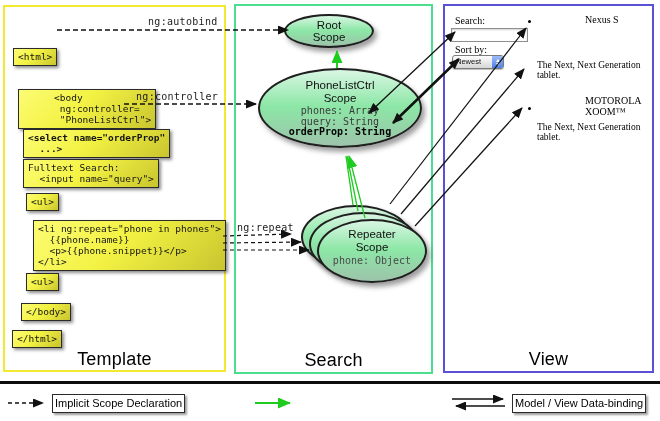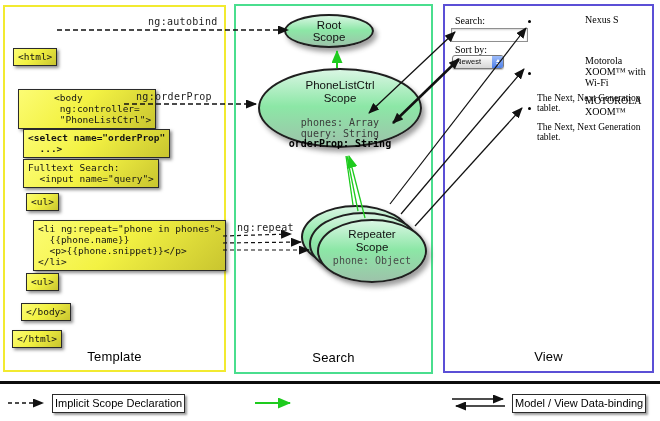--- a/index.html
+++ b/index.html
@@ -7,21 +7,21 @@
   #stage {
     position:relative; width:660px; height:421px; background:#ffffff;
     font-family:"Liberation Sans", sans-serif; overflow:hidden;
   }
   
   .col { position:absolute; background:#ffffff; }
   #col-template { left:3px;   top:5px; width:223px; height:367px; border:2px solid #f2ea30; }
   #col-model    { left:234px; top:4px; width:199px; height:370px; border:2px solid #4ade8e; }
   #col-view     { left:443px; top:4px; width:211px; height:369px; border:2px solid #5b4fd6; }
   .col-label {
-    position:absolute; text-align:center; font-size:13px; color:#000;
+    position:absolute; text-align:center; font-size:18px; color:#000;
     letter-spacing:.2px;
   }
   #lbl-template { left:3px;   width:223px; top:349px; }
   #lbl-model    { left:234px; width:199px; top:350px; }
   #lbl-view     { left:443px; width:211px; top:349px; }
 
   
   .codebox {
     position:absolute; white-space:pre;
     font-family:"DejaVu Sans Mono", monospace; font-size:9.5px; line-height:11px;
@@ -55,21 +55,21 @@
     background:linear-gradient(180deg,#d9f6e3 0%,#8ce7a6 48%,#9dc3aa 100%);
     box-shadow:3px 4px 5px rgba(40,40,40,.45);
     display:flex; flex-direction:column; align-items:center; justify-content:flex-start;
     text-align:center; color:#101010;
   }
   .scope .title { white-space:pre; font-size:11.5px; line-height:12.5px; }
   .scope .prop  { font-family:"DejaVu Sans Mono", monospace; font-size:10px; line-height:10.5px; color:#3c3c3c; }
   .scope .prop.bold { font-weight:700; color:#000; }
   #root-scope   { left:284px; top:14px;  width:90px;  height:34px; justify-content:center; }
   #plc-scope    { left:258px; top:68px;  width:164px; height:80px; padding-top:9px; }
-  #plc-scope .props { margin-top:14px; }
+  #plc-scope .props { margin-top:2px; }
   .rep { width:110px; height:64px; }
   #rep-back  { left:301px; top:205px; }
   #rep-mid   { left:309px; top:212px; }
   #rep-front { left:317px; top:219px; padding-top:7px; }
   #rep-front .prop { margin-top:3px; color:#4a4a4a; }
 
   
   .serif { font-family:"Liberation Serif", serif; }
   #search-label { position:absolute; left:455px; top:15px; font-size:10px; color:#000; }
   #search-input {
@@ -135,21 +135,21 @@
   <div class="codebox" id="box-ul-open">&lt;ul&gt;</div>
   <div class="codebox" id="box-li-repeat">&lt;li ng:repeat="phone in phones"&gt;
   {{phone.name}}
   &lt;p&gt;{{phone.snippet}}&lt;/p&gt;
 &lt;/li&gt;</div>
   <div class="codebox" id="box-ul-close">&lt;ul&gt;</div>
   <div class="codebox" id="box-body-close">&lt;/body&gt;</div>
   <div class="codebox" id="box-html-close">&lt;/html&gt;</div>
 
   <div class="anno" id="anno-autobind">ng:autobind</div>
-  <div class="anno" id="anno-controller">ng:orderProp</div>
+  <div class="anno" id="anno-controller">ng:controller</div>
   <div class="anno" id="anno-repeat">ng:repeat</div>
 
   <div class="scope" id="root-scope">
     <div class="title">Root
 Scope</div>
   </div>
 
   <div class="scope" id="plc-scope">
     <div class="title">PhoneListCtrl
 Scope</div>
@@ -179,24 +179,20 @@
     </span>
   </div>
 
   <div class="v-item serif" id="v-item-0">
     <div class="head">
         <span class="dot"></span>
       <span class="v-name">Nexus S</span>
       </div>
   </div>
   <div class="v-item serif" id="v-item-1">
-    <div class="head">
-        <span class="dot"></span>
-      <span class="v-name">Motorola XOOM™ with Wi-Fi</span>
-      </div>
     <div class="v-desc">The Next, Next Generation tablet.</div>
   </div>
   <div class="v-item serif" id="v-item-2">
     <div class="head">
         <span class="dot"></span>
       <span class="v-name">MOTOROLA XOOM™</span>
       </div>
     <div class="v-desc">The Next, Next Generation tablet.</div>
   </div>
 

